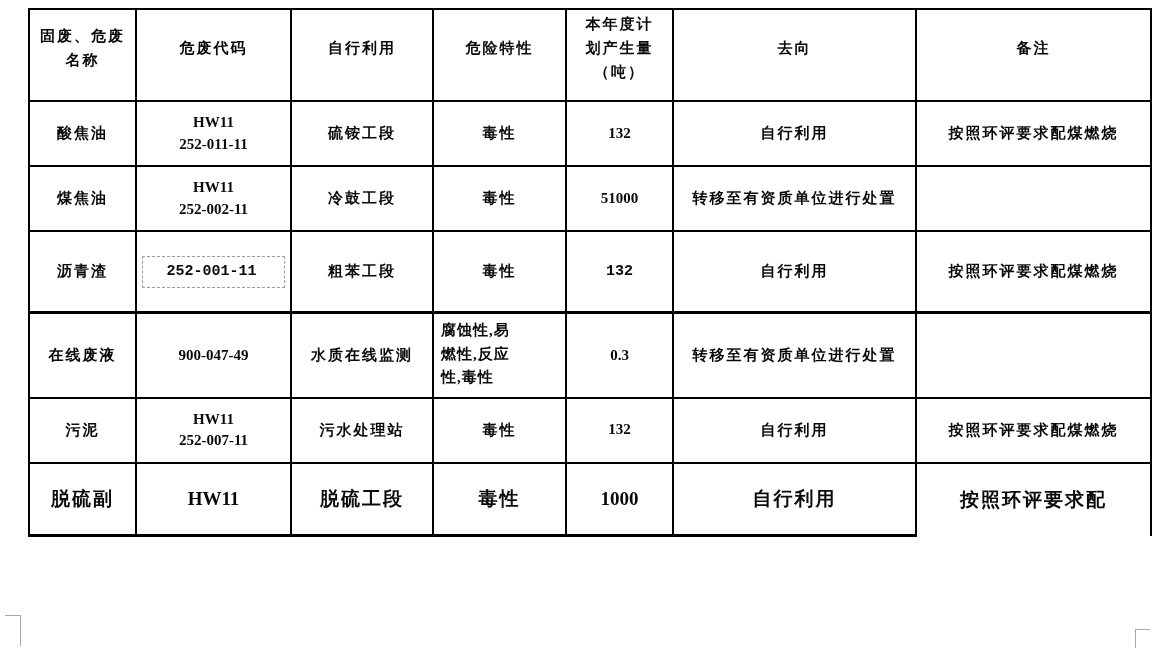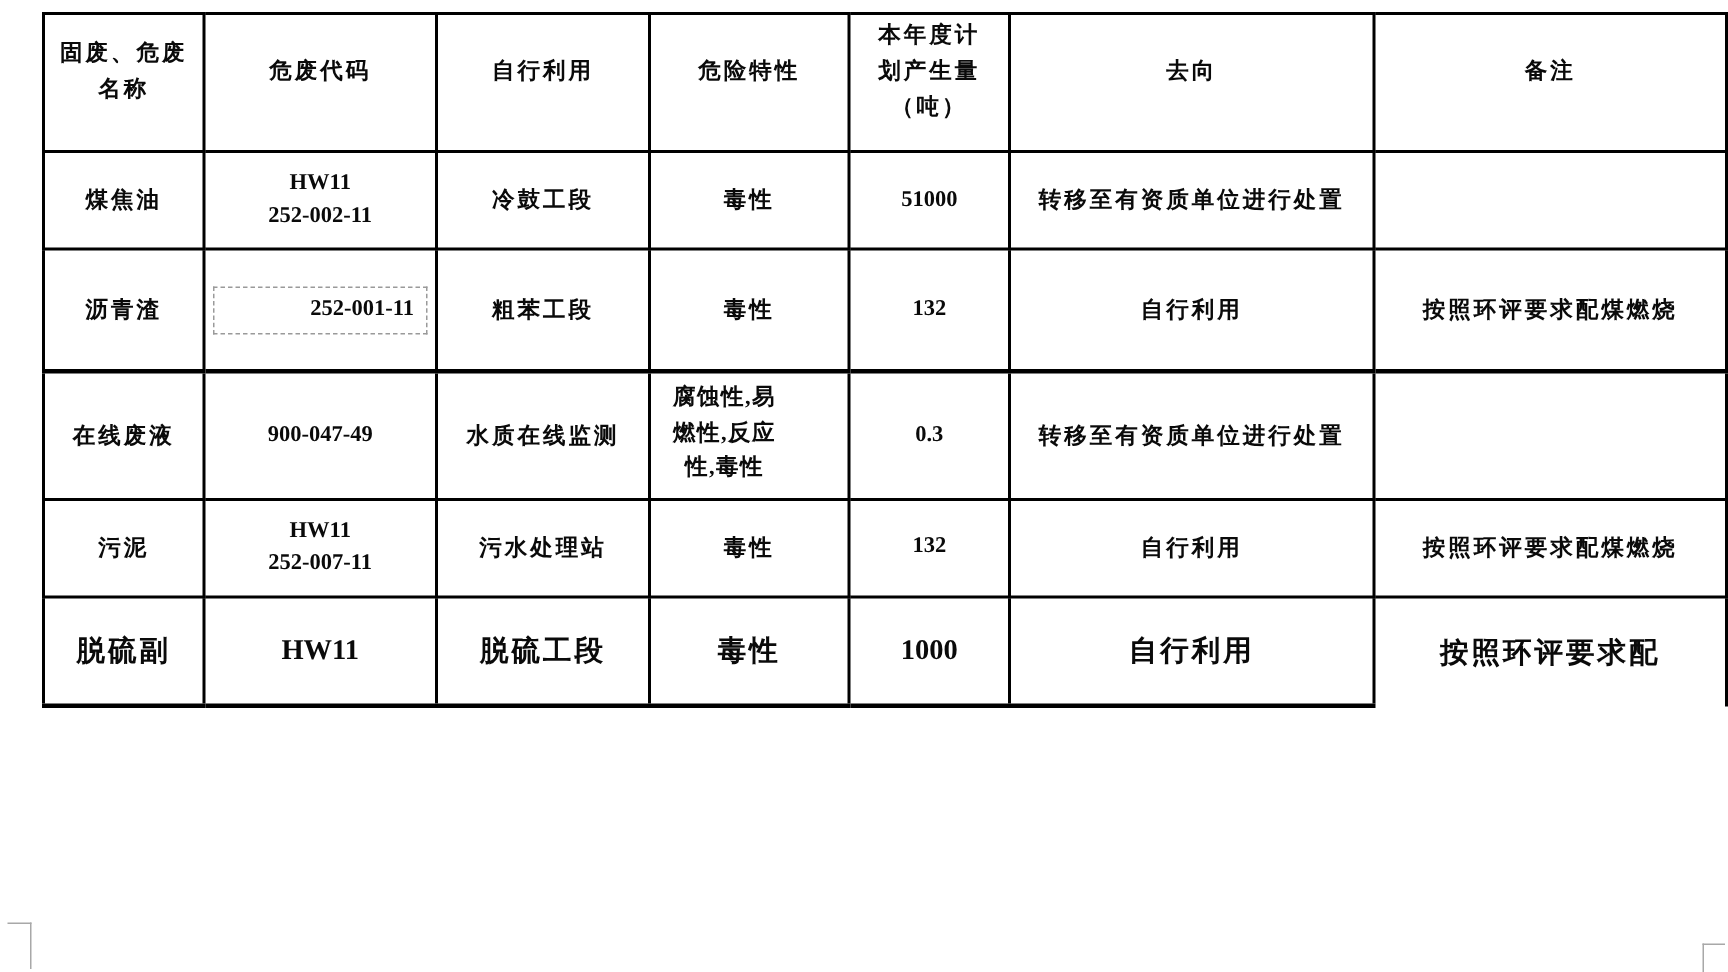--- a/index.html
+++ b/index.html
@@ -38,39 +38,38 @@
     padding: 2px 4px;
     overflow: hidden;
   }
   .waste-table th {
     padding-bottom: 16px;
     line-height: 1.6;
   }
   th.h-quantity { padding-left: 17px; padding-right: 17px; }
   tr.r-header { height: 89px; }
   tr.r1, tr.r2, tr.r3, tr.r4, tr.r7 { height: 65px; }
-  tr.r5 { height: 55px; }
+  tr.r5 { height: 55px; font-family: Liberation Mono, monospace; }
   tr.r6 { height: 85px; }
   tr.r8 { height: 73px; }
   tr.thick-top td { border-top: 3px solid #000000; }
   tr.r8 td { border-bottom: 3px solid #000000; font-size: 19px; }
   tr.r8 td:last-child { border-bottom: none; }
   td.code-cell, td.qty-cell { letter-spacing: 0px; line-height: 1.45; }
   td.hazard-wrap {
-    text-align: center;
+    text-align: left;
     vertical-align: top;
     padding: 5px 40px 2px 7px;
     letter-spacing: 1px;
     line-height: 1.55;
   }
   .selection-box {
     display: block;
     margin: 0 1px;
     border: 1px dashed #9a9a9a;
-    text-align: right;
     padding: 4px 8px 4px 4px;
     letter-spacing: 0px;
   }
   .corner-mark {
     position: absolute;
     pointer-events: none;
   }
   .corner-mark.bl {
     left: 5px;
     top: 615px;
@@ -108,20 +107,30 @@
         <th>固废、危废名称</th>
         <th>危废代码</th>
         <th>自行利用</th>
         <th>危险特性</th>
         <th class="h-quantity">本年度计划产生量（吨）</th>
         <th>去向</th>
         <th>备注</th>
       </tr>
     </thead>
     <tbody>
+      <tr class="r3">
+        <td>酸焦油</td>
+        <td class="code-cell">HW11
+252-011-11</td>
+        <td>硫铵工段</td>
+        <td>毒性</td>
+        <td class="qty-cell">132</td>
+        <td>自行利用</td>
+        <td>按照环评要求配煤燃烧</td>
+      </tr>
       <tr class="r4">
         <td>煤焦油</td>
         <td class="code-cell">HW11
 252-002-11</td>
         <td>冷鼓工段</td>
         <td>毒性</td>
         <td class="qty-cell">51000</td>
         <td>转移至有资质单位进行处置</td>
         <td></td>
       </tr>

